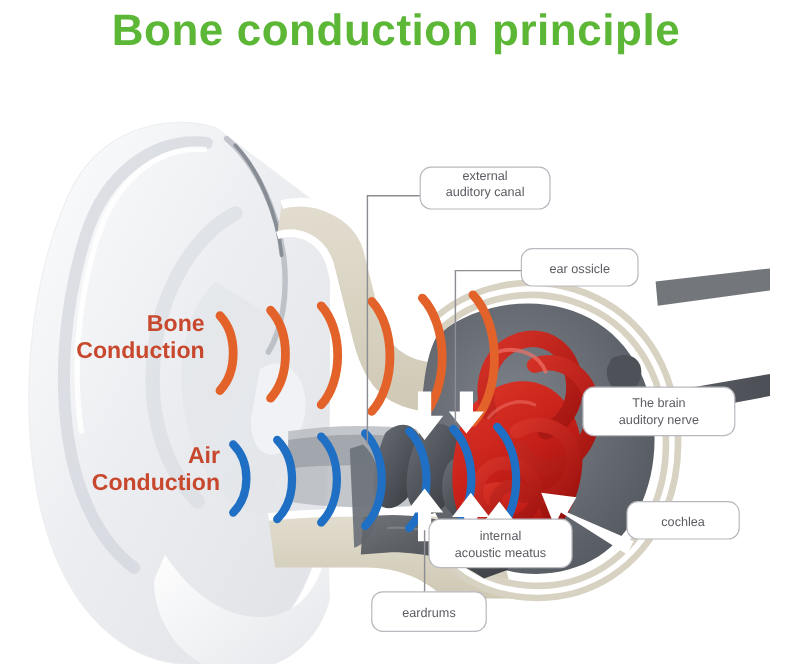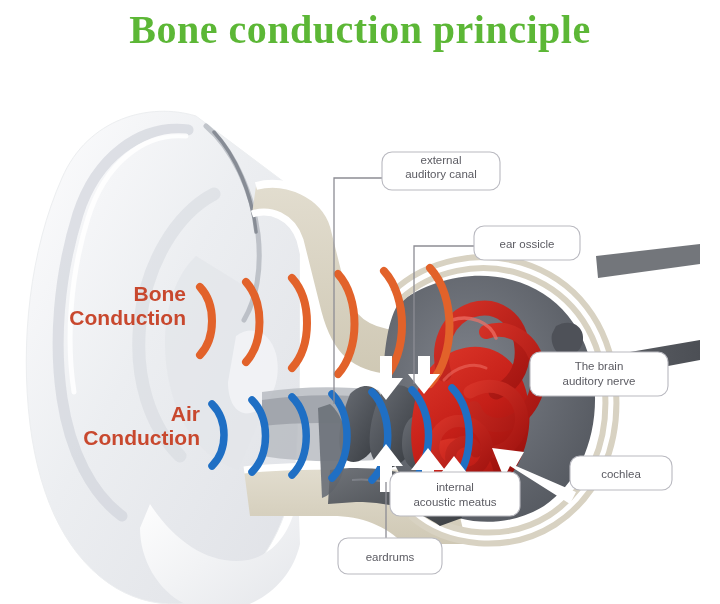--- a/index.html
+++ b/index.html
@@ -16,21 +16,21 @@
     height: 604px;
     background: #ffffff;
     overflow: hidden;
   }
   #title {
     position: absolute;
     left: 0;
     top: 6px;
     width: 720px;
     text-align: center;
-    font-family: Liberation Serif, serif;
+    font-family: Liberation Sans, sans-serif;
     font-size: 40px;
     font-weight: bold;
     letter-spacing: 0.5px;
     color: #5cb736;
     white-space: nowrap;
   }
   #figure {
     position: absolute;
     left: 0;
     top: 74px;

